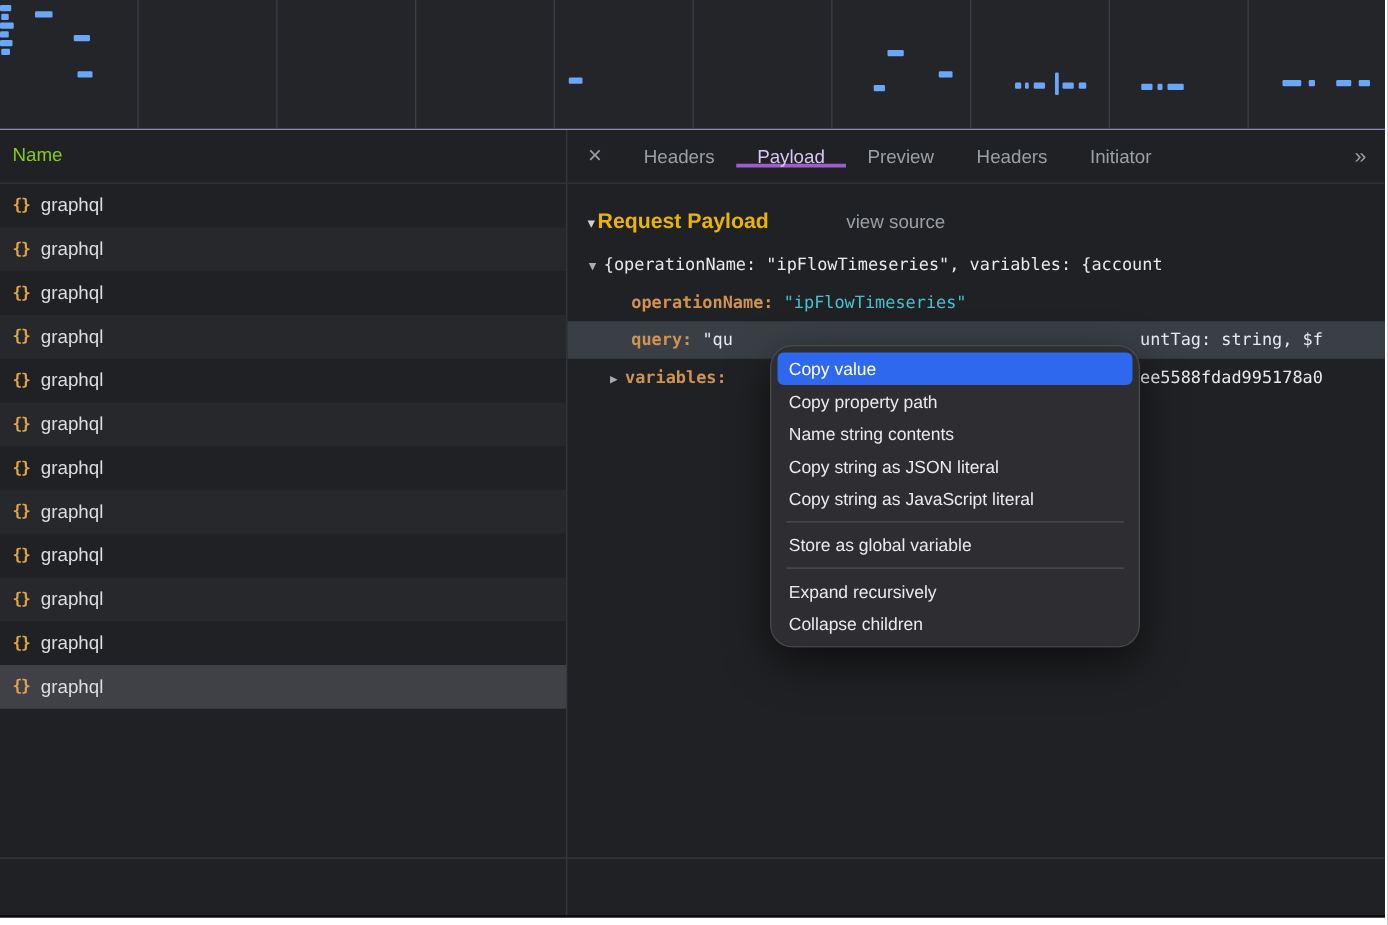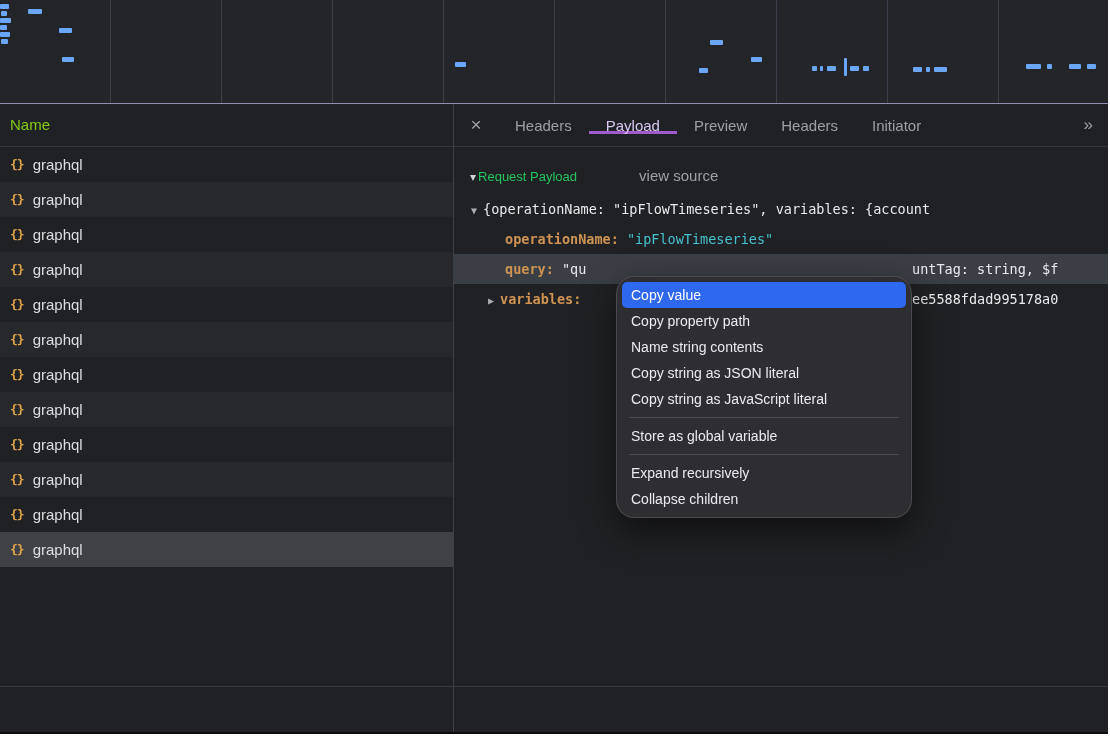--- a/index.html
+++ b/index.html
@@ -23,21 +23,21 @@
   
   #right-panel{position:absolute;left:454px;top:104px;right:0;bottom:0;background:#202124;}
   #tabbar{height:42px;display:flex;align-items:stretch;border-bottom:1px solid #35363b;}
   #close-btn{width:44px;display:flex;align-items:center;justify-content:center;font-size:19px;color:#9aa0a6;cursor:pointer;}
   #tabs-container{display:flex;align-items:center;}
   .tab{display:flex;align-items:center;padding:0 17px;font-size:15px;color:#9aa0a6;cursor:pointer;}
   .tab.selected{color:#d8c7f2;box-shadow:inset 0 -3px 0 #a05ccd;}
   #overflow-btn{margin-left:auto;display:flex;align-items:center;padding:0 15px;font-size:17px;color:#9aa0a6;cursor:pointer;}
 
   #payload-header{padding:20px 0 0 16px;display:flex;align-items:baseline;}
-  #payload-title{font-size:13px;font-weight:normal;color:#22c55e;}
+  #payload-title{font-size:17px;font-weight:bold;color:#eab308;}
   #payload-toggle{color:#cfd1d4;font-size:12px;margin-right:2px;}
   #view-source{margin-left:62px;font-size:15px;color:#9aa0a6;cursor:pointer;}
 
   #tree{position:relative;margin-top:10px;font-family:"DejaVu Sans Mono",monospace;font-size:13.5px;}
   .t-line{position:relative;height:30px;line-height:30px;white-space:nowrap;overflow:hidden;color:#e8eaed;}
   .t-line .tri{color:#a8adb3;font-size:10px;margin-right:6px;}
   .t-line.l1{padding-left:17px;}
   .t-line.l2{padding-left:51px;}
   .t-line.l3{padding-left:51px;background:#3a3f45;}
   .t-line.l4{padding-left:34px;}

